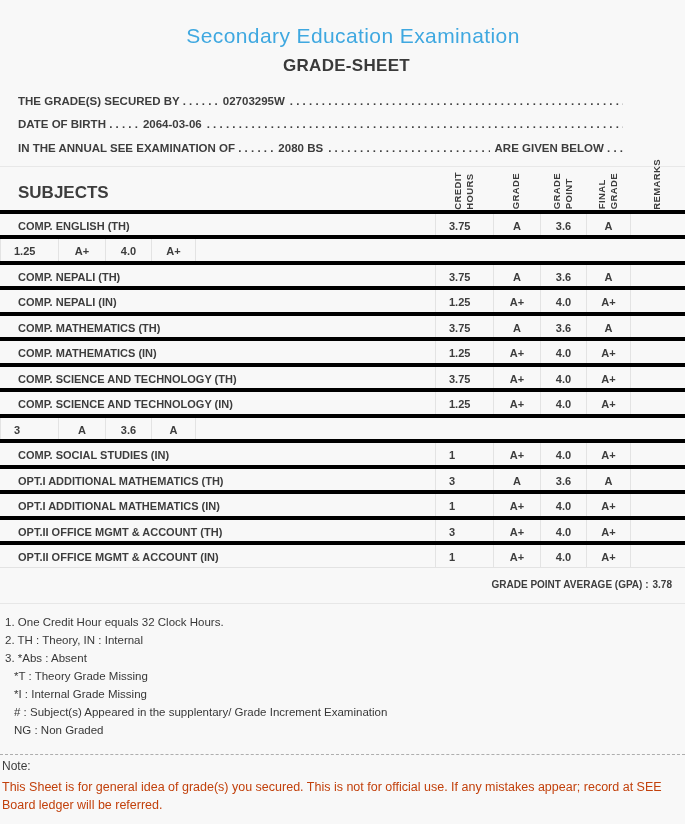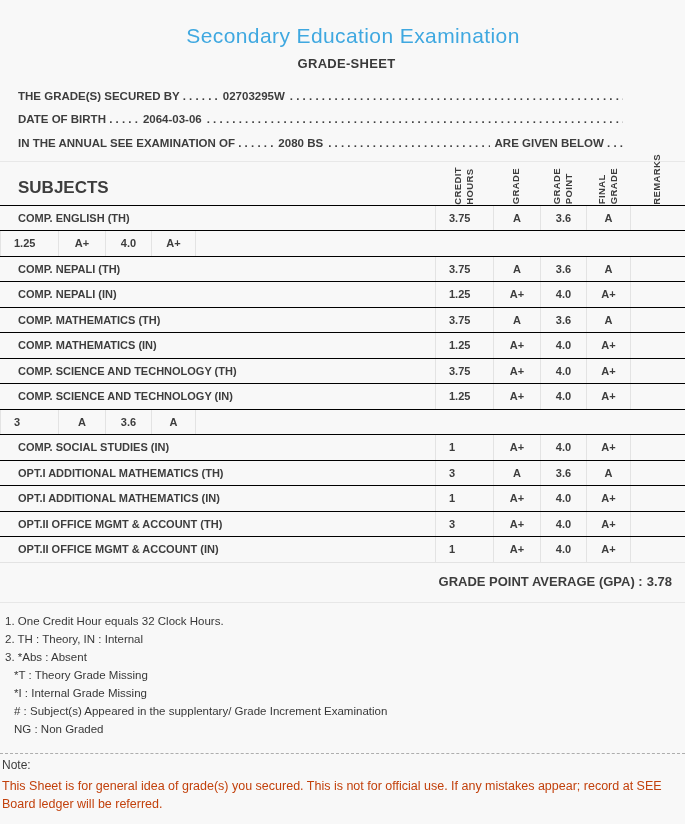--- a/index.html
+++ b/index.html
@@ -18,21 +18,21 @@
     text-align:center;
     color:#3fa8e0;
     font-size:21px;
     font-weight:400;
     letter-spacing:0.4px;
     padding-left:21px;
   }
   .subtitle {
     margin-top:8px;
     text-align:center;
-    font-size:13px;
+    font-size:17px;
     font-weight:700;
     letter-spacing:0.3px;
     color:#3a3a3a;
     padding-left:8px;
   }
 
   
   .info { margin:13px 62px 0 18px; font-size:11.5px; font-weight:700; }
   .info-line { display:flex; align-items:center; height:23.5px; white-space:nowrap; overflow:hidden; }
   .ip { flex:0 0 auto; }
@@ -49,27 +49,27 @@
     writing-mode:vertical-rl;
     transform:rotate(180deg);
     font-size:9.5px;
     font-weight:700;
     line-height:1.3;
     letter-spacing:0.4px;
     white-space:pre-line;
     padding-bottom:4px;
   }
   .c1 { width:58px; } .c2 { width:47px; } .c3 { width:46px; } .c4 { width:44px; } .c5 { width:55px; }
-  .grow { display:flex; height:25.5px; line-height:24.5px; border-top:1px solid #000000; font-size:11px; font-weight:700; }
+  .grow { display:flex; height:25.5px; line-height:24.5px; border-top:4px solid #000000; font-size:11px; font-weight:700; }
   .grow .sub { flex:1 1 auto; padding-left:18px; }
   .grow .cell { border-left:1px solid #e3e3e3; text-align:center; }
   .grow .ch { text-align:left; padding-left:13px; }
 
   
-  .gpa { text-align:right; padding:11px 13px 13px 0; font-size:13px; font-weight:700; border-bottom:1px solid #e7e7e7; }
+  .gpa { text-align:right; padding:11px 13px 13px 0; font-size:10px; font-weight:700; border-bottom:1px solid #e7e7e7; }
   .gpa .v { margin-left:4px; }
 
   
   .notes { margin:9px 0 0 5px; font-size:11.5px; font-weight:400; color:#383838; }
   .note-item { height:18px; line-height:18px; white-space:nowrap; }
   .note-item.sub { margin-left:9px; }
 
   .dashline { border-top:1px dashed #aeaeae; margin-top:15px; }
   .note-label { margin:4px 0 0 2px; font-size:12px; }
   .disclaimer { margin:5px 2px 0 2px; font-size:12.5px; line-height:18.5px; font-weight:400; color:#c2410c; }

